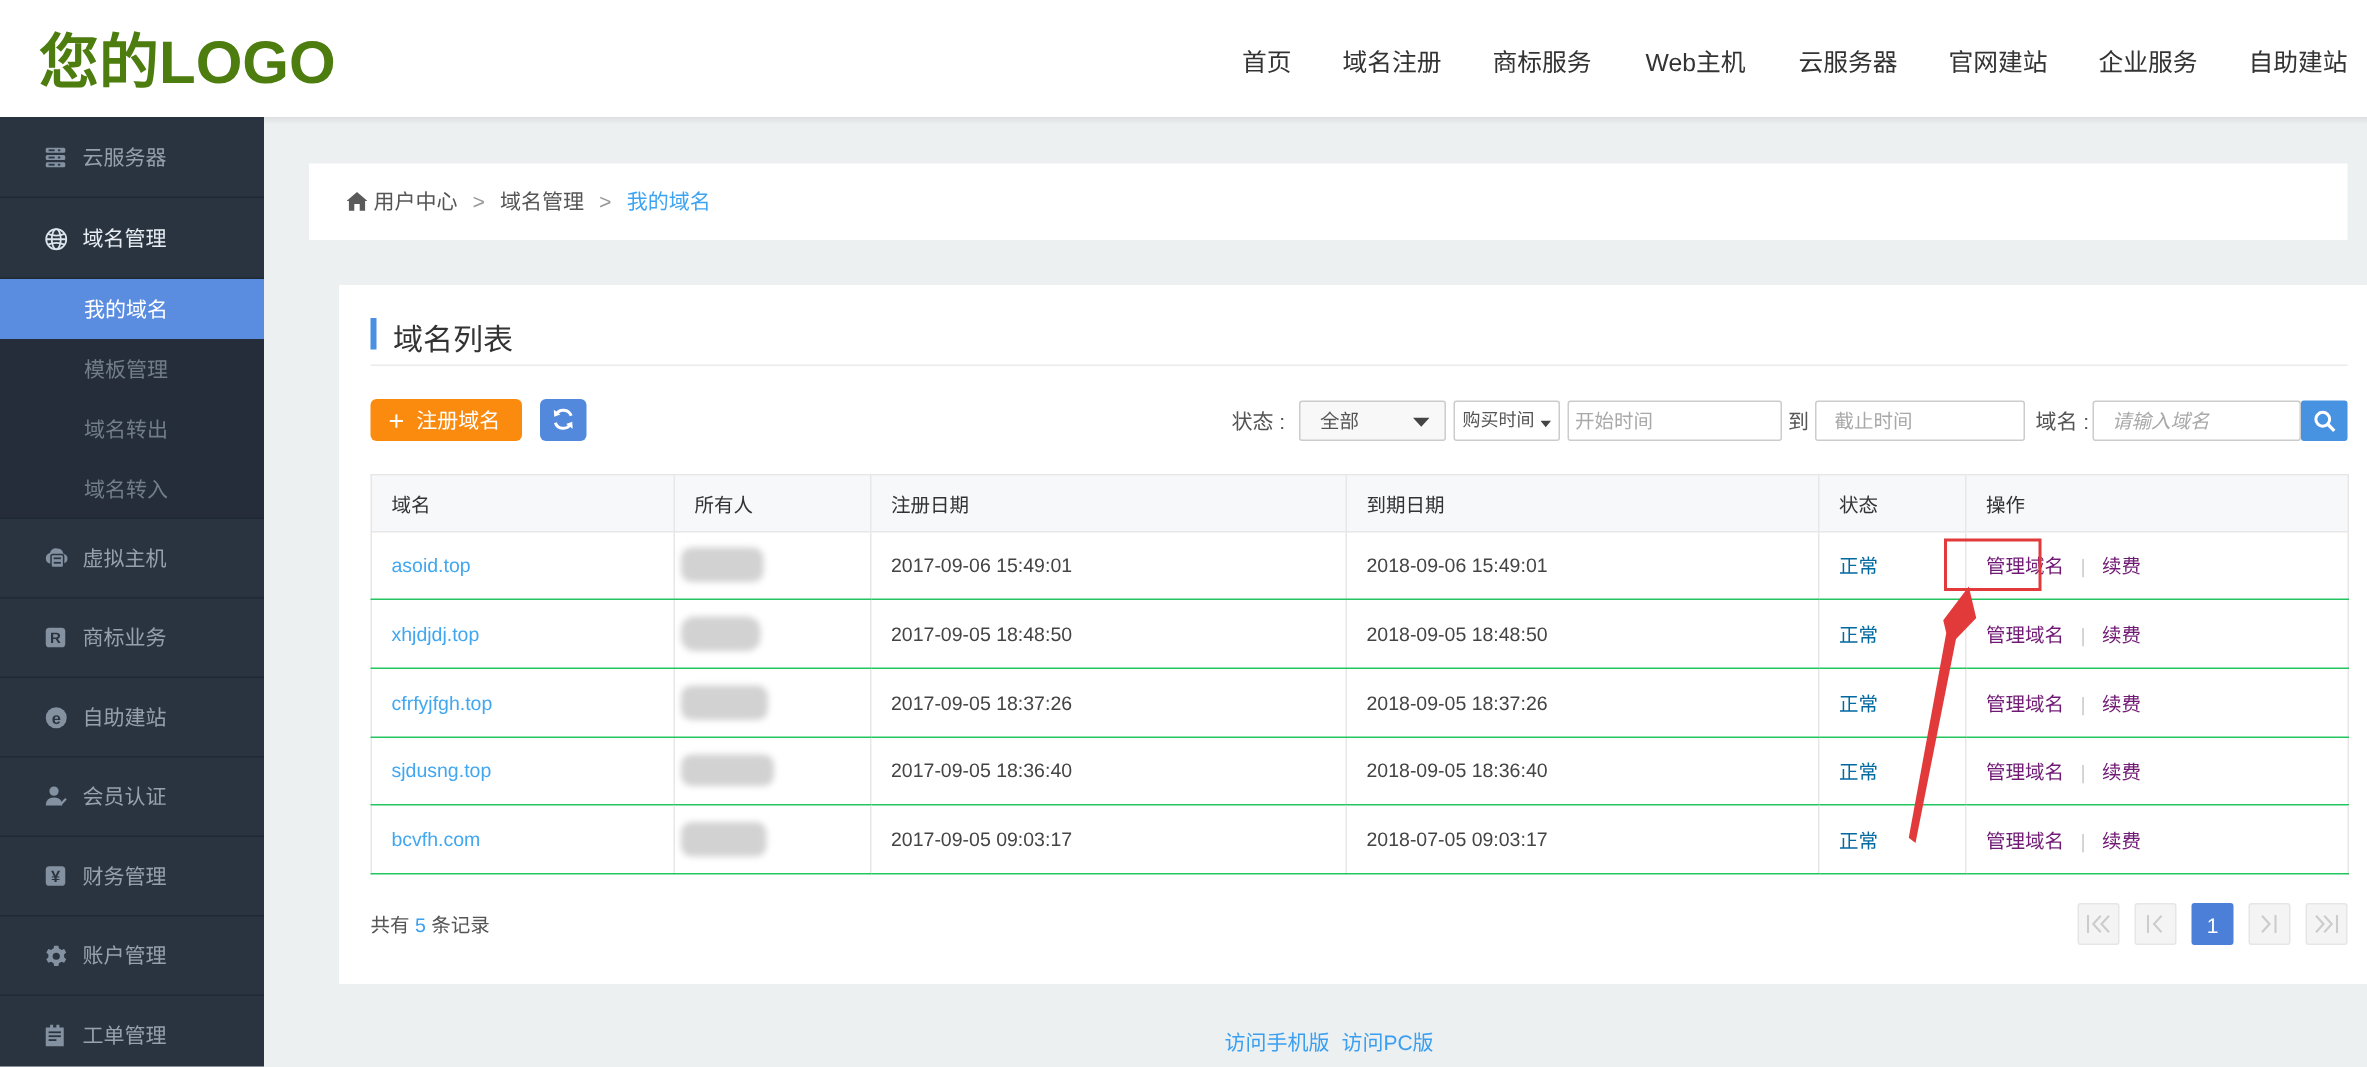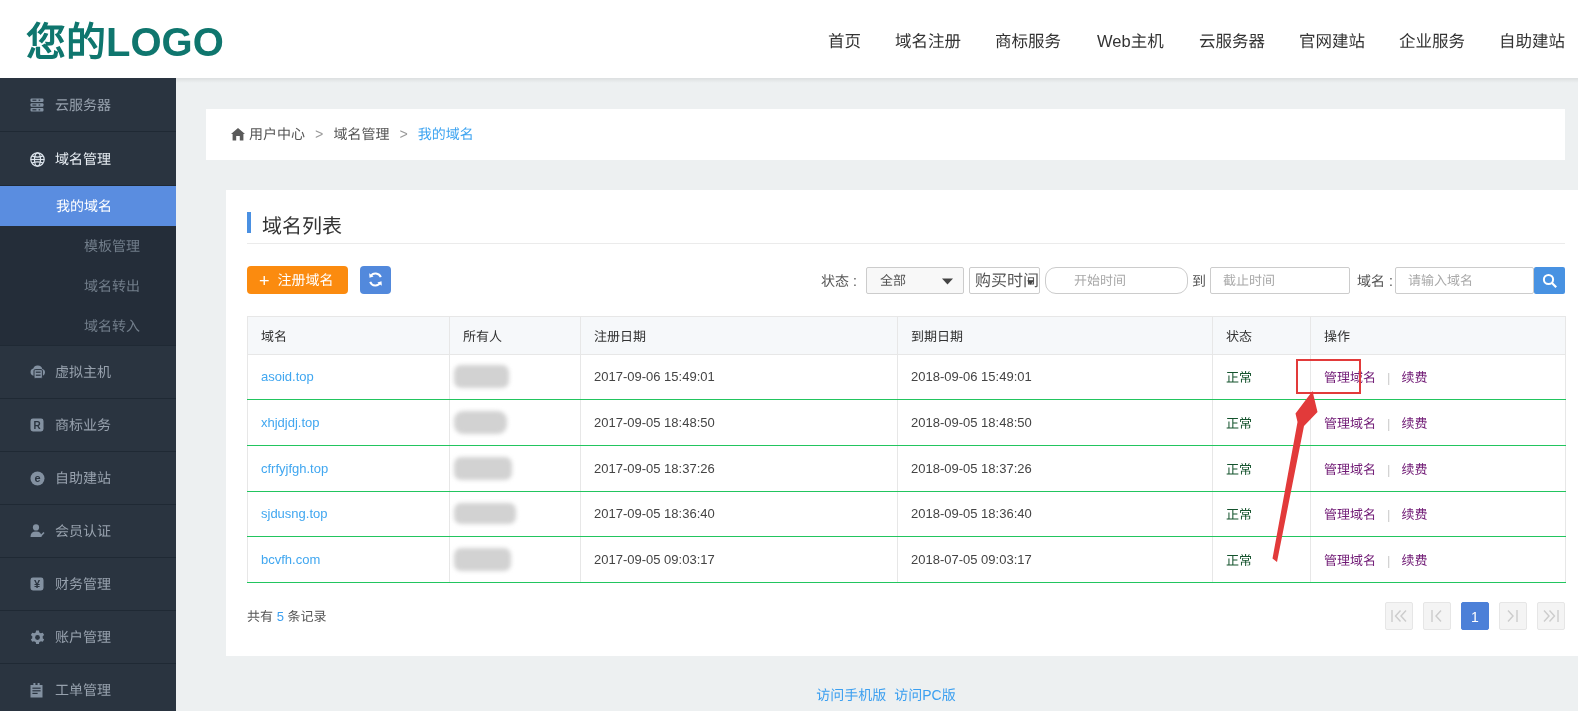--- a/index.html
+++ b/index.html
@@ -2,32 +2,32 @@
 <html lang="zh-CN"><head>
 <meta charset="UTF-8">
 <title>我的域名</title>
 <style>
 * { margin:0; padding:0; box-sizing:border-box; }
 html,body { width:1578px; height:711px; overflow:hidden; font-family:"Liberation Sans",sans-serif; background:#edf0f1; }
 a { text-decoration:none; }
 
 
 .header { position:absolute; left:0; top:0; width:1578px; height:78px; background:#fff; z-index:5; }
-.logo { position:absolute; left:26px; top:0; height:78px; line-height:84px; font-size:40px; font-weight:bold; color:#0f766e; letter-spacing:0px; }
+.logo { position:absolute; left:26px; top:0; height:78px; line-height:84px; font-size:40px; font-weight:bold; color:#4d7c0f; letter-spacing:0px; }
 .nav-item { position:absolute; top:28px; font-size:16.5px; color:#333; white-space:nowrap; }
 
 
 .sidebar { position:absolute; left:0; top:78px; width:176px; height:633px; background:#2a3440; }
 .s-item { position:relative; height:53px; line-height:53px; color:#97a1ad; font-size:14px; border-bottom:1px solid #1f2934; }
 .sidebar > .s-item:nth-child(-n+2) { height:54px; line-height:54px; }
 .s-item .txt { position:absolute; left:55px; top:0; }
 .s-item svg { position:absolute; left:30px; top:50%; margin-top:-7px; }
 .s-item.white { color:#e7edf3; }
 .sub-cur { height:40px; line-height:40px; background:#5a8de0; color:#fff; font-size:14px; padding-left:56px; }
-.sub-item { height:40px; line-height:40px; background:#242d39; color:#717d8a; font-size:14px; padding-left:84px; }
+.sub-item { height:40px; line-height:40px; background:#242d39; color:#717d8a; font-size:14px; padding-left:56px; }
 
 
 .content { position:absolute; left:176px; top:78px; width:1402px; height:604px; background:#edf0f1; }
 .content .topshadow { position:absolute; left:0; top:0; width:100%; height:5px; background:linear-gradient(rgba(0,0,0,0.07),rgba(0,0,0,0)); }
 .crumb { position:absolute; left:30px; top:31px; width:1359px; height:51px; background:#fff; line-height:51px; font-size:14px; color:#555; }
 .crumb .sep { color:#999; margin:0 10px; font-family:"Liberation Mono",monospace; }
 .crumb .cur { color:#3ea4f1; }
 .panel { position:absolute; left:30px; top:112px; width:1359px; height:466px; background:#fff;margin-left:20px; }
 .footer-links { position:absolute; left:9px; top:606px; width:1402px; text-align:center; font-size:14px; }
 .footer-links a { color:#3b9ff0; margin:0 4px; }
@@ -46,21 +46,21 @@
 .f-box { position:absolute; top:0; height:27px; border:1px solid #ccc; border-radius:2px; background:#fff; line-height:25px; font-size:13px; color:#555; }
 .f-box.gray { background:#f8f8f8; }
 .f-box .ph { color:#a9a9a9; }
 .btn-search { position:absolute; left:1308px; top:0; width:31px; height:27px; background:#4892e2; border-radius:2px; }
 
 
 .tbl { position:absolute; left:21px; top:126px; width:1318px; border-collapse:collapse; table-layout:fixed; font-size:13px; }
 .tbl th { height:37.5px; background:#f6f8fa; font-weight:normal; color:#333; text-align:left; padding-left:13px; border:1px solid #e7e7e7; }
 .tbl td { height:45.7px; color:#444; padding-left:13px; border-left:1px solid #e7e7e7; border-right:1px solid #e7e7e7; border-bottom:1px solid #22c55e; }
 .tbl a.dom { color:#41a7f0; }
-.tbl .ok { color:#14532d; }
+.tbl .ok { color:#0369a1; }
 .tbl a.op { color:#701a75; }
 .tbl .vsep { color:#ccc; padding:0 11px; }
 .blob { width:56px; height:23px; margin-left:-9px; background:#d2d2d2; border-radius:7px; filter:blur(2.2px); }
 
 .recnum { position:absolute; left:21px; top:416px; font-size:13px; color:#555; }
 .recnum b { color:#3b9ff0; font-weight:normal; }
 .pager { position:absolute; left:1159px; top:412px; height:28px; }
 .pg { position:absolute; top:0; width:28px; height:28px; background:#f4f4f4; border:1px solid #e6e6e6; border-radius:2px; }
 .pg.on { background:#4c80d8; border-color:#4c80d8; color:#fff; text-align:center; line-height:28px; font-size:14px; }
 
@@ -199,28 +199,28 @@
           </g>
           <polygon points="1.2,1.2 1.5,5.8 5.6,4.4" fill="#fff"></polygon>
           <polygon points="13.8,13.8 13.5,9.2 9.4,10.6" fill="#fff"></polygon>
         </svg>
       </div>
     <div class="filters">
       <span class="f-label" style="left:595px;">状态 :</span>
       <div class="f-box gray" style="left:640px;width:98px;padding-left:13px;">全部<svg width="11" height="7" viewBox="0 0 11 7" style="position:absolute;right:10px;top:10px;">
             <polygon points="0,0.5 11,0.5 5.5,6.5" fill="#444"></polygon>
           </svg></div>
-      <div class="f-box" style="left:743px;width:71px;padding-left:5px;font-size:16px;">购买时间<svg width="7" height="5" viewBox="0 0 7 5" style="position:absolute;right:5px;top:12px;">
+      <div class="f-box" style="left:743px;width:71px;padding-left:5px;font-size:12px;">购买时间<svg width="7" height="5" viewBox="0 0 7 5" style="position:absolute;right:5px;top:12px;">
             <polygon points="0,0.5 7,0.5 3.5,4.8" fill="#444"></polygon>
           </svg></div>
-      <div class="f-box" style="left:819px;width:143px;padding-left:28px;border-radius:11px;"><span class="ph">开始时间</span></div>
+      <div class="f-box" style="left:819px;width:143px;padding-left:4px;"><span class="ph">开始时间</span></div>
       <span class="f-label" style="left:966px;">到</span>
       <div class="f-box" style="left:984px;width:140px;padding-left:12px;"><span class="ph">截止时间</span></div>
       <span class="f-label" style="left:1131px;">域名 :</span>
-      <div class="f-box" style="left:1169px;width:139px;padding-left:12px;"><span class="ph">请输入域名</span></div>
+      <div class="f-box" style="left:1169px;width:139px;padding-left:12px;font-style:italic;"><span class="ph">请输入域名</span></div>
       <div class="btn-search">
           <svg width="16" height="16" viewBox="0 0 16 16" style="position:absolute;left:8px;top:6px;">
             <circle cx="6.5" cy="6.5" r="4.6" stroke="#fff" stroke-width="2" fill="none"></circle>
             <line x1="10" y1="10" x2="14.2" y2="14.2" stroke="#fff" stroke-width="2.2"></line>
           </svg>
         </div>
     </div>
     <table class="tbl">
       <colgroup>
           <col style="width:202px">

